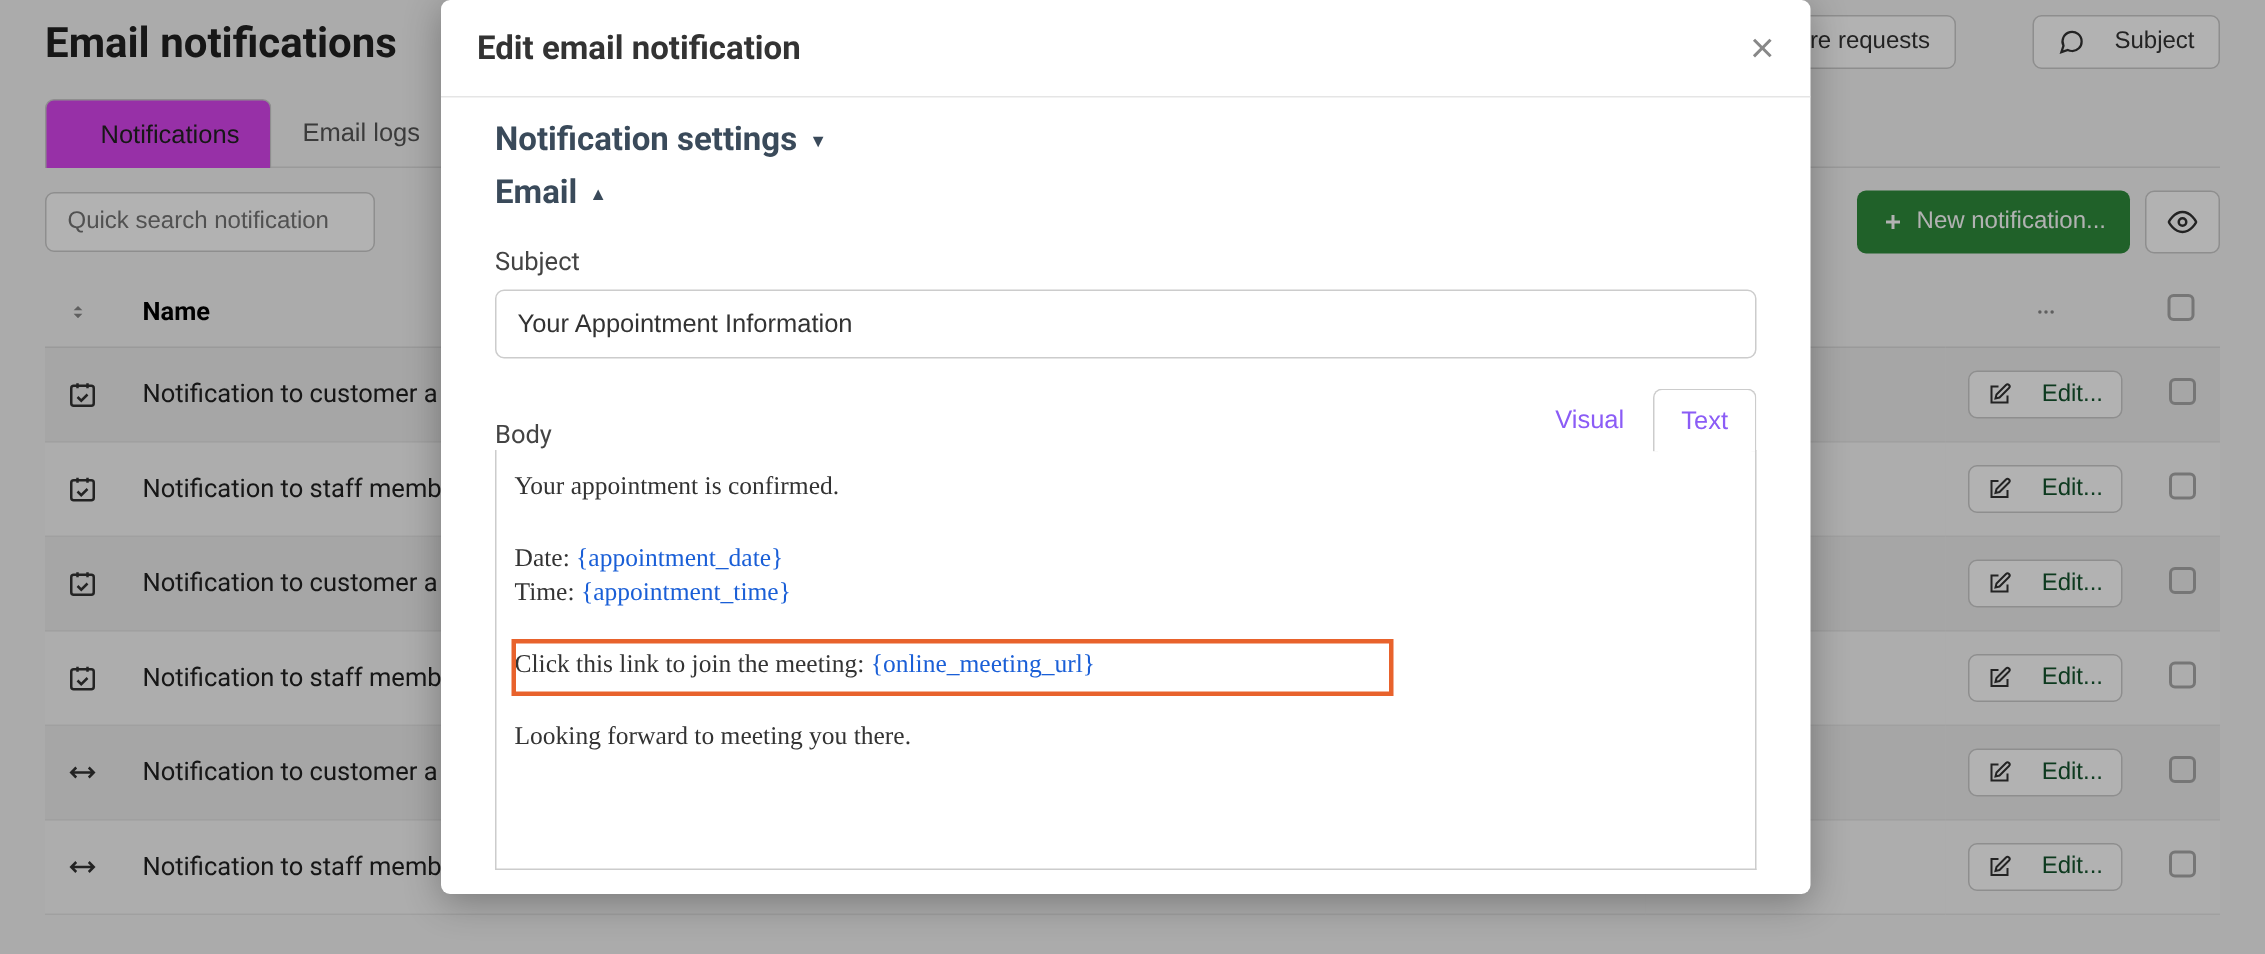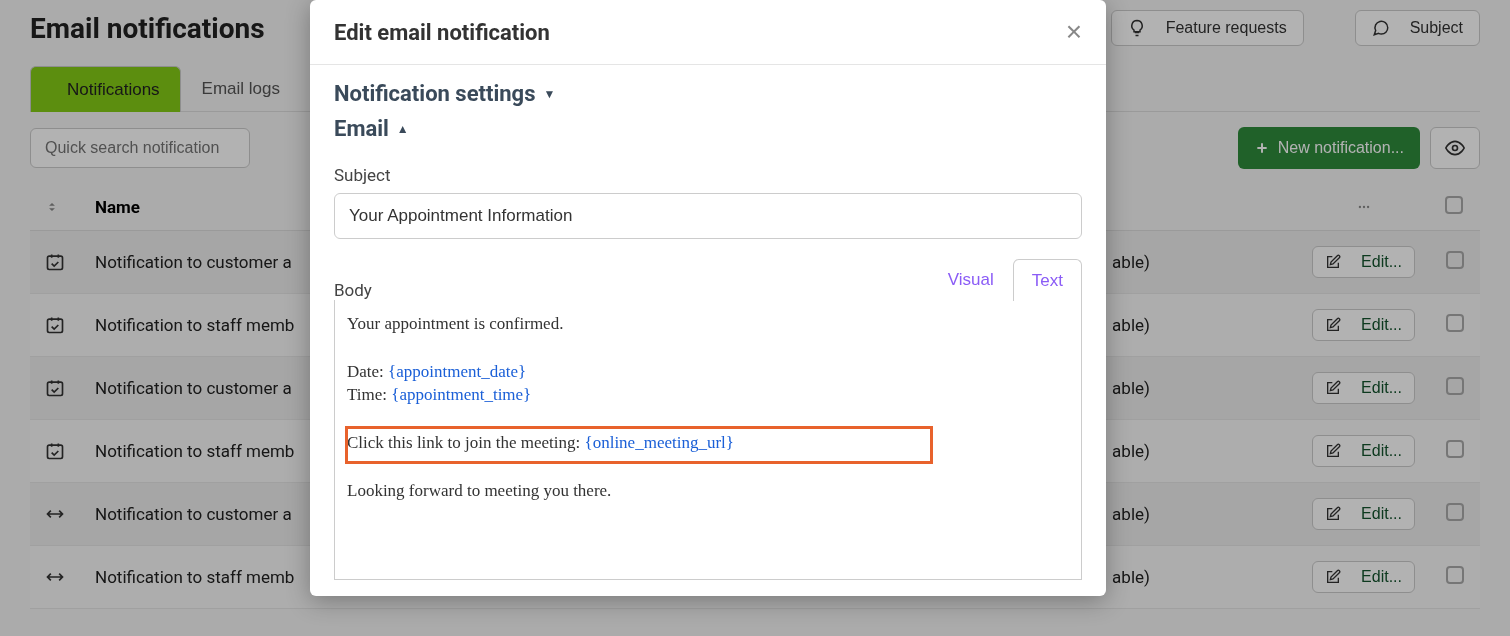--- a/index.html
+++ b/index.html
@@ -6,21 +6,21 @@
 body { font-family: -apple-system, BlinkMacSystemFont, "Segoe UI", Roboto, sans-serif; background: #f5f5f5; overflow: hidden; width: 1510px; height: 636px; position: relative; }
 
 .page-bg { padding: 10px 30px; }
 .page-header-row { display: flex; justify-content: space-between; align-items: center; margin-bottom: 20px; }
 .page-title { font-size: 28px; font-weight: 700; color: #222; }
 .header-buttons { display: flex; gap: 10px; }
 .header-btn { display: flex; align-items: center; gap: 20px; padding: 8px 16px; border: 1px solid #ccc; background: white; border-radius: 6px; font-size: 16px; color: #333; cursor: pointer; margin-left: 41px; }
 
 .tabs { display: flex; border-bottom: 1px solid #ddd; margin-bottom: 0; }
 .tab { padding: 12px 20px; border: 1px solid transparent; border-bottom: none; background: transparent; font-size: 17px; color: #555; cursor: pointer; border-radius: 6px 6px 0 0; }
-.tab.active { border-color: #ccc; background: #84cc16; color: #222; margin-bottom: -1px; padding-left: 36px; }
+.tab.active { border-color: #ccc; background: #d946ef; color: #222; margin-bottom: -1px; padding-left: 36px; }
 
 .toolbar-row { display: flex; justify-content: space-between; align-items: center; padding: 15px 0; }
 .search-box { border: 1px solid #ccc; border-radius: 6px; padding: 10px 14px; font-size: 16px; color: #999; background: white; width: 220px; }
 .toolbar-right { display: flex; gap: 10px; }
 .new-btn { display: flex; align-items: center; gap: 8px; padding: 10px 16px; background: #2e8b3c; color: white; border: none; border-radius: 6px; font-size: 16px; cursor: pointer; }
 .eye-btn { padding: 10px 14px; border: 1px solid #ccc; background: white; border-radius: 6px; cursor: pointer; display: flex; align-items: center; }
 
 .table { width: 100%; border-collapse: collapse; }
 .table th { text-align: left; padding: 12px 15px; font-size: 17px; font-weight: 700; border-bottom: 1px solid #ddd; }
 .table td { padding: 15px; font-size: 17px; color: #222; border-bottom: 1px solid #e5e5e5; }
@@ -29,25 +29,25 @@
 .col-icon { width: 50px; text-align: center; }
 .col-status { color: #1a5fd7; }
 .col-edit { width: 120px; }
 .col-check { width: 50px; text-align: center; }
 .edit-btn { display: inline-flex; align-items: center; gap: 20px; padding: 6px 12px; border: 1px solid #ccc; background: white; border-radius: 6px; font-size: 16px; color: #14532d; cursor: pointer; }
 .checkbox { width: 18px; height: 18px; border: 2px solid #aaa; border-radius: 4px; display: inline-block; }
 .row-icon { width: 20px; height: 20px; }
 
 .overlay { position: absolute; inset: 0; background: rgba(0,0,0,0.3); }
 
-.modal { position: absolute; top: 0; left: 310px; width: 796px; background: white; border-radius: 6px; box-shadow: 0 5px 25px rgba(0,0,0,0.3); max-height: 636px; overflow: hidden; }
+.modal { position: absolute; top: 0; left: 294px; width: 913px; background: white; border-radius: 6px; box-shadow: 0 5px 25px rgba(0,0,0,0.3); max-height: 636px; overflow: hidden; }
 .modal-header { display: flex; justify-content: space-between; align-items: center; padding: 18px 24px; border-bottom: 1px solid #e5e5e5; }
 .modal-title { font-size: 22px; font-weight: 700; color: #333; }
 .modal-close { font-size: 28px; color: #888; cursor: pointer; background: none; border: none; line-height: 1; }
-.modal-body { padding: 16px 24px; }
+.modal-body { padding: 16px 36px; }
 
 .section-header { font-size: 22px; font-weight: 700; color: #3a4a5a; margin-bottom: 10px; display: flex; align-items: center; gap: 8px; cursor: pointer; }
 .section-header .caret { font-size: 12px; }
 
 .field-label { font-size: 17px; color: #444; margin-bottom: 8px; margin-top: 24px; }
 .text-input { width: 100%; padding: 12px 14px; border: 1px solid #ccc; border-radius: 6px; font-size: 17px; color: #333; }
 
 .body-tabs { display: flex; justify-content: flex-end; border-bottom: 1px solid #ddd; margin-top: 6px; }
 .body-tab { padding: 10px 18px; font-size: 17px; border: 1px solid transparent; border-bottom: none; cursor: pointer; background: none; color: #8b5cf6; border-radius: 6px 6px 0 0; }
 .body-tab.active { border-color: #ccc; background: white; margin-bottom: -1px; }

